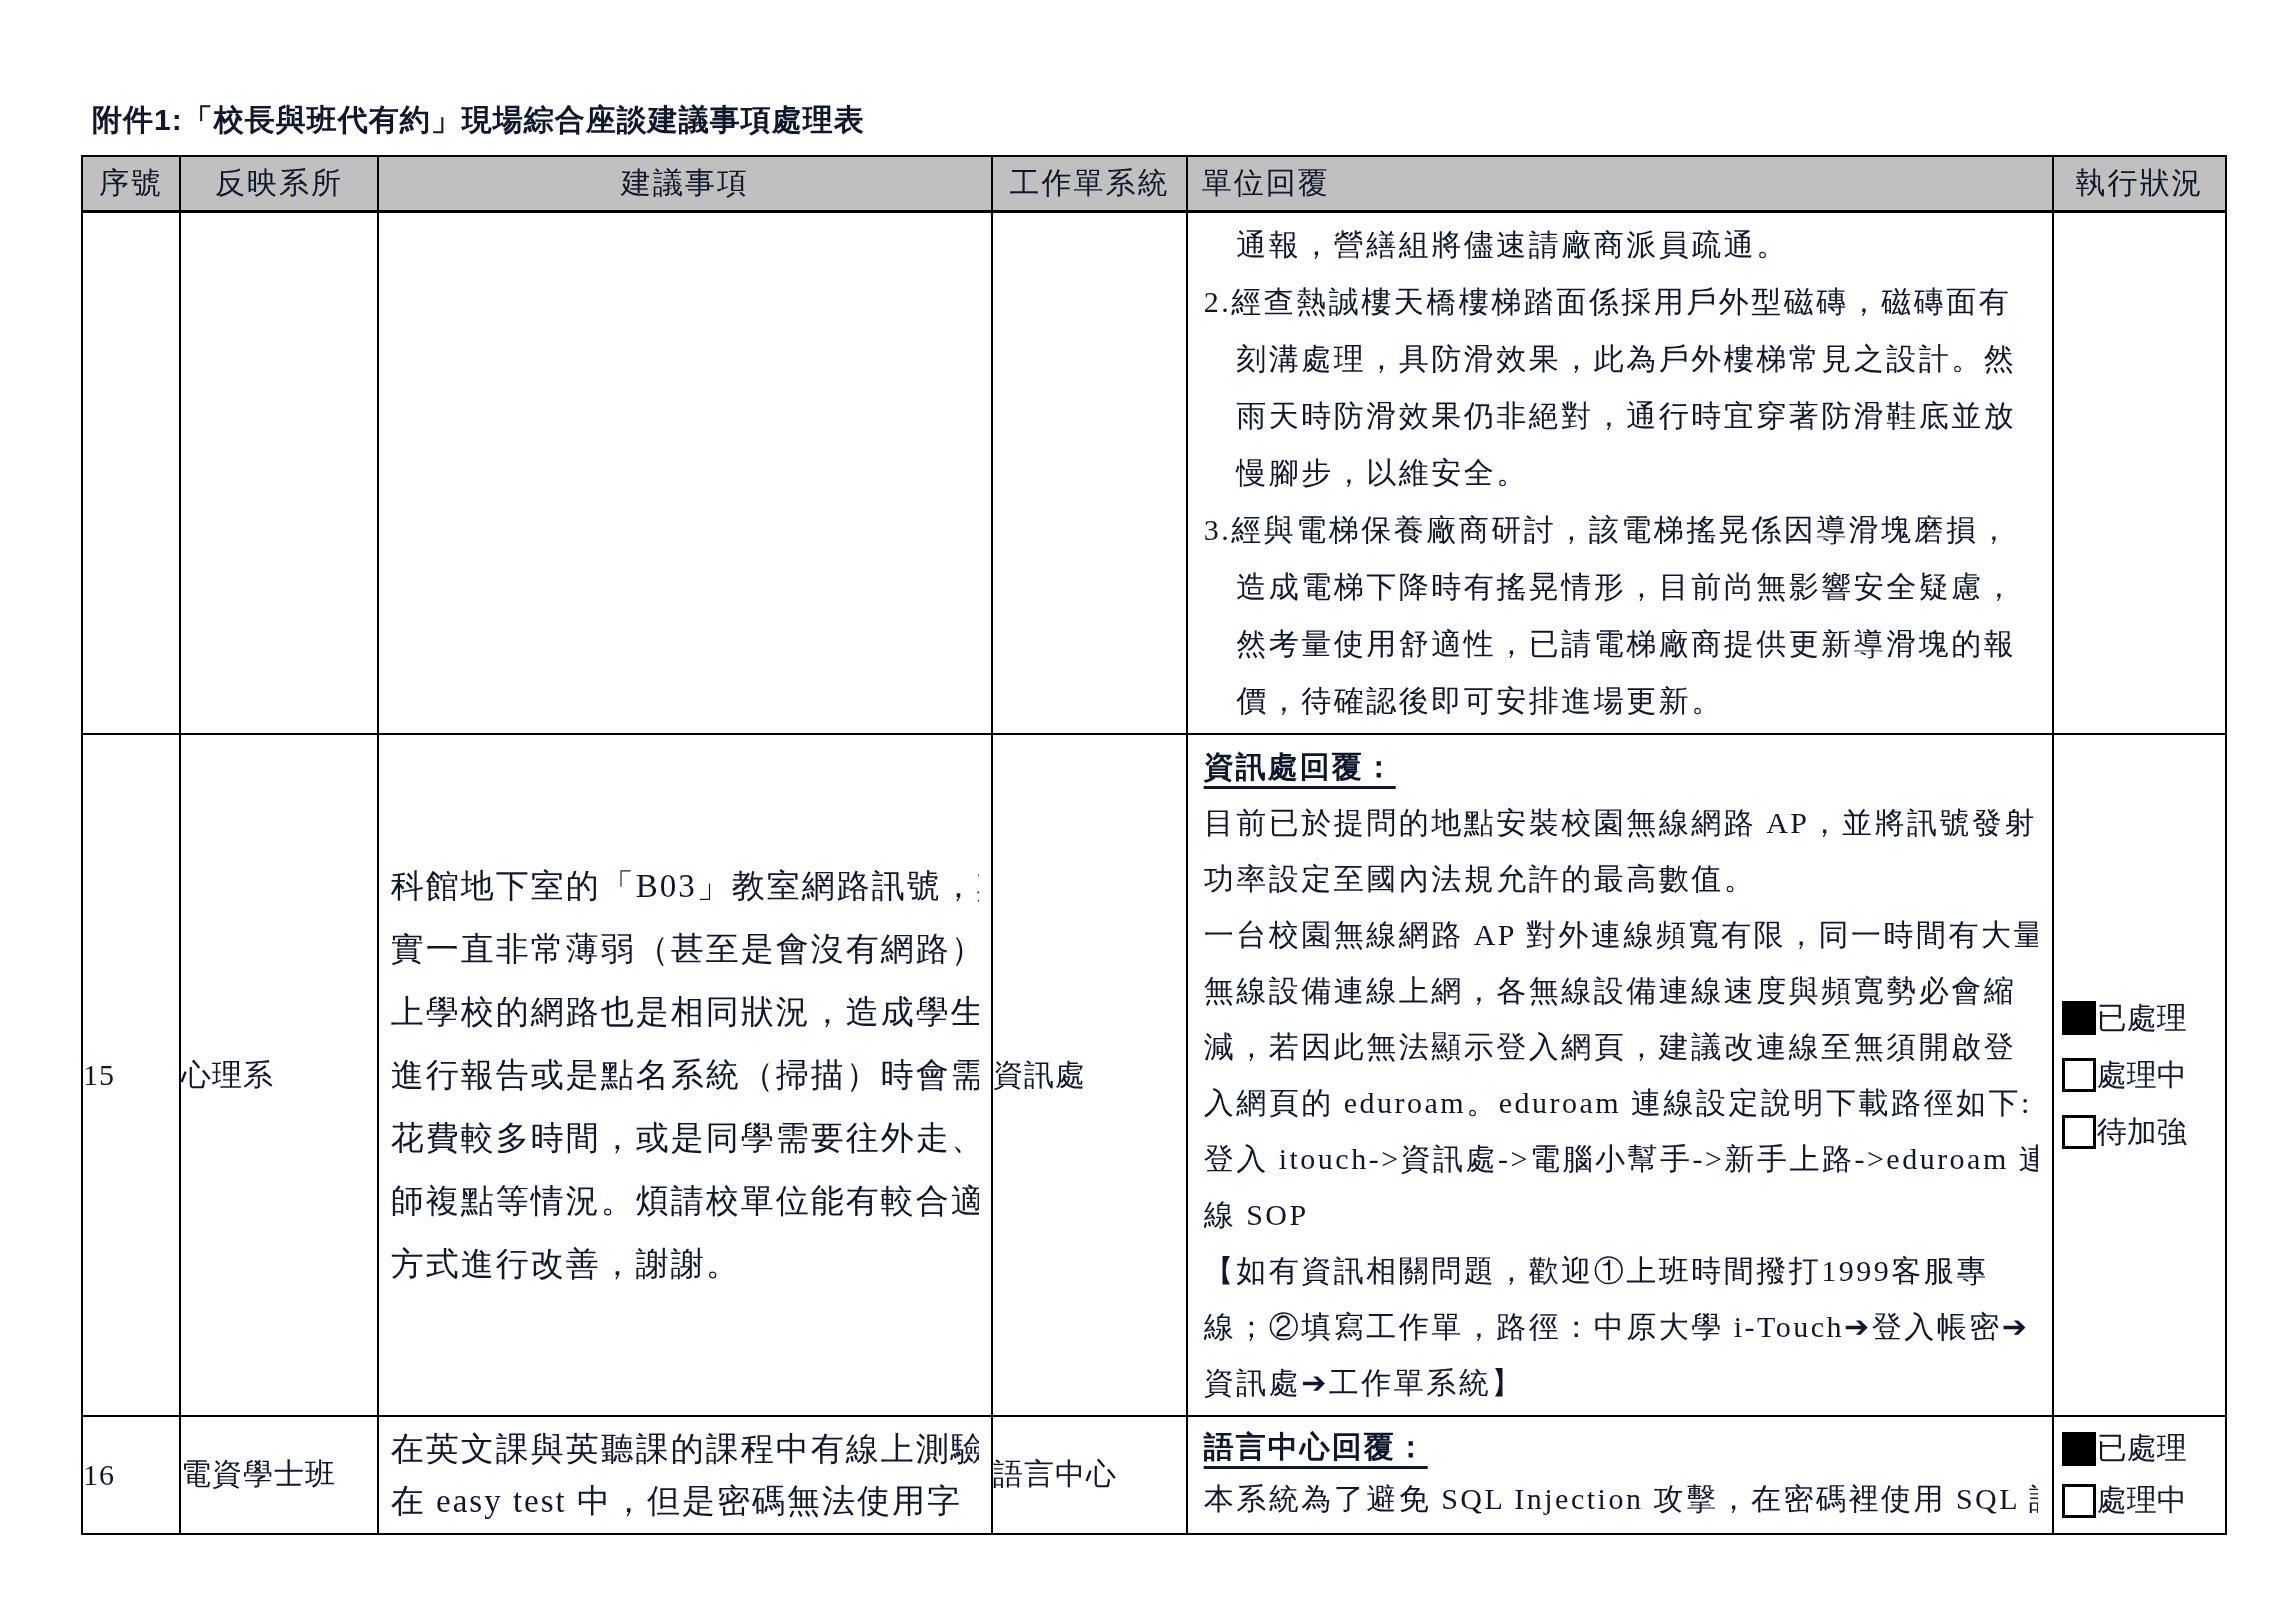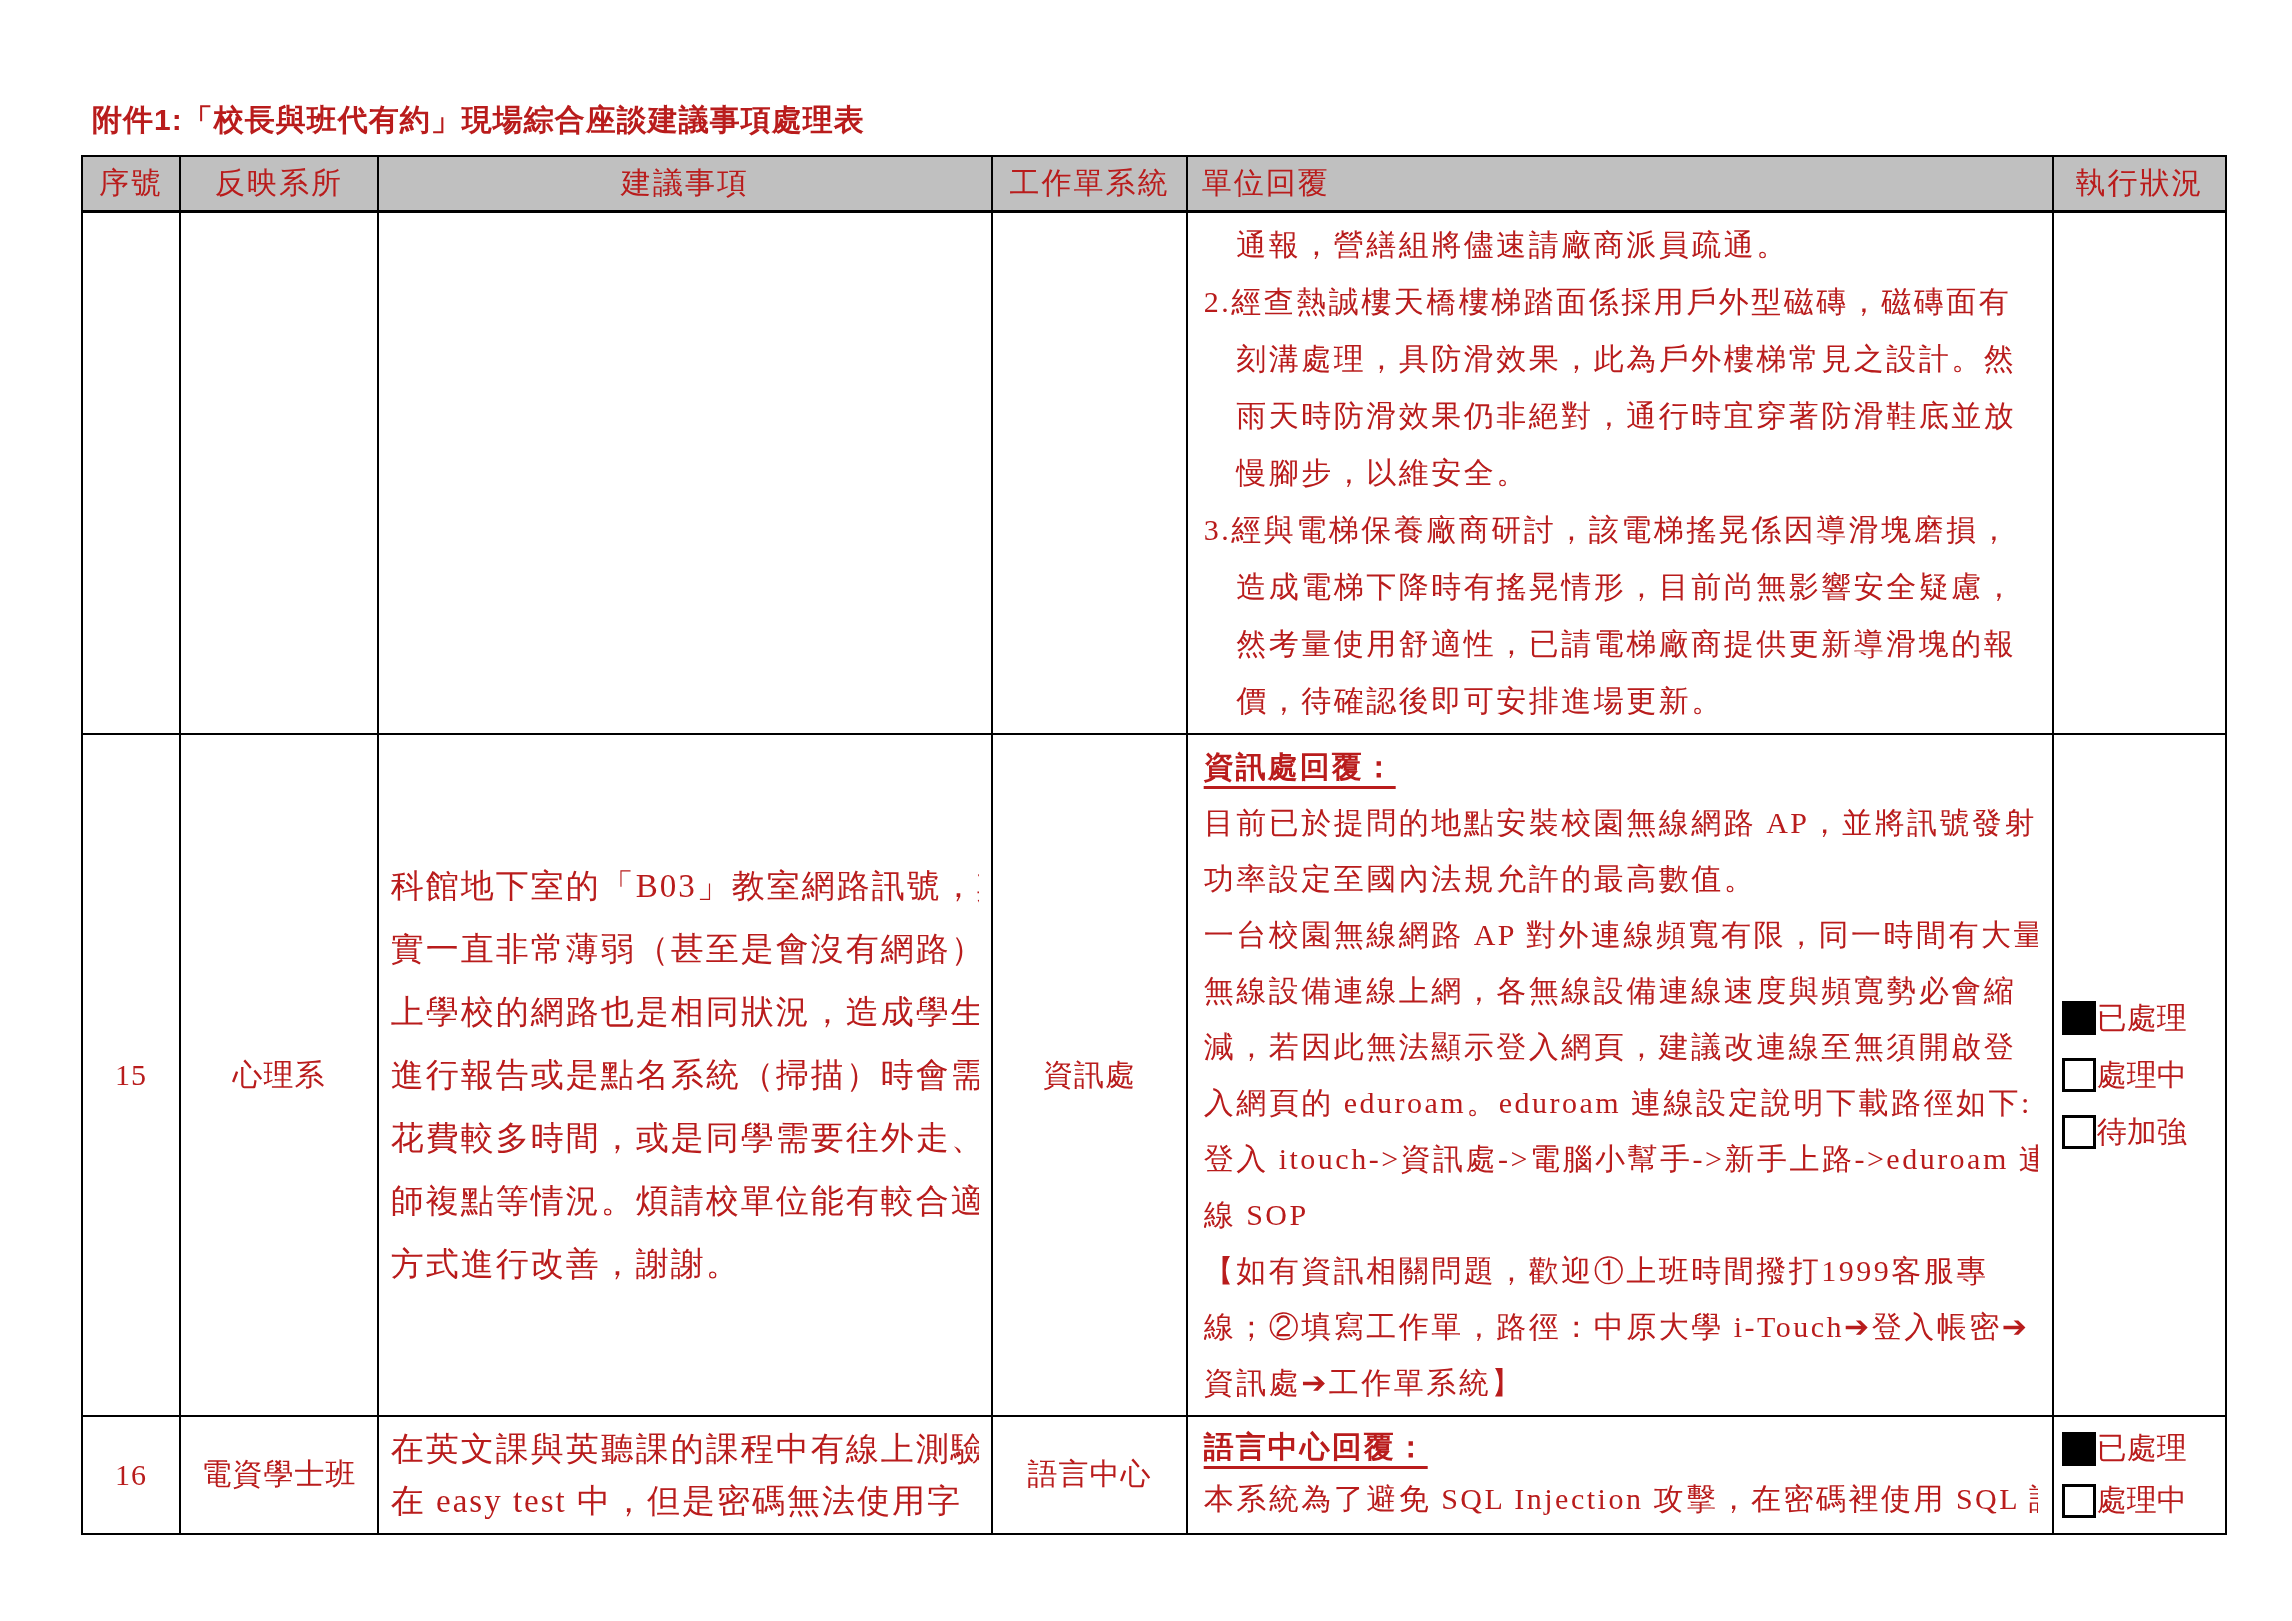--- a/index.html
+++ b/index.html
@@ -1,20 +1,20 @@
 <!DOCTYPE html>
 <html><head>
 <meta charset="utf-8">
 <style>
   html,body { margin:0; padding:0; background:#ffffff; }
   .page {
     position:relative;
     width:2293px; height:1621px;
     background:#ffffff;
-    color:#b91c1c;
+    color:#0f172a;
     font-family:"Liberation Serif","DejaVu Serif",serif;
     overflow:hidden;
   }
   .doc-title {
     position:absolute; left:92px; top:100px;
     font-family:"Liberation Sans","DejaVu Sans",sans-serif;
     font-weight:bold; font-size:30px; letter-spacing:1px;
     white-space:nowrap;
   }
   table.main-table {
@@ -30,21 +30,21 @@
   .main-table thead th {
     background:#c0c0c0;
     height:55px;
     border-bottom:3.9px solid #000;
     font-weight:normal; font-size:30px; letter-spacing:2px;
     text-align:center; vertical-align:middle;
   }
   .main-table thead th.h-left { text-align:left; padding-left:13.7px; }
 
   td.c-id, td.c-dept, td.c-unit {
-    text-align:center; vertical-align:middle;
+    vertical-align:middle;
     font-size:30px; letter-spacing:1px;
   }
   td.c-sugg { vertical-align:middle; padding:5.9px 11.8px; }
   td.c-reply { vertical-align:top; padding:3.9px 13.7px 3.9px 15.7px; }
   td.c-status { vertical-align:middle; padding:0 2px 0 7.8px; }
 
   .pre { white-space:pre; overflow:hidden; }
   .sugg-text { font-size:33px; line-height:63px; letter-spacing:2px; }
   .reply-body { font-size:30px; line-height:56px; letter-spacing:2.5px; }
   .reply-heading {

